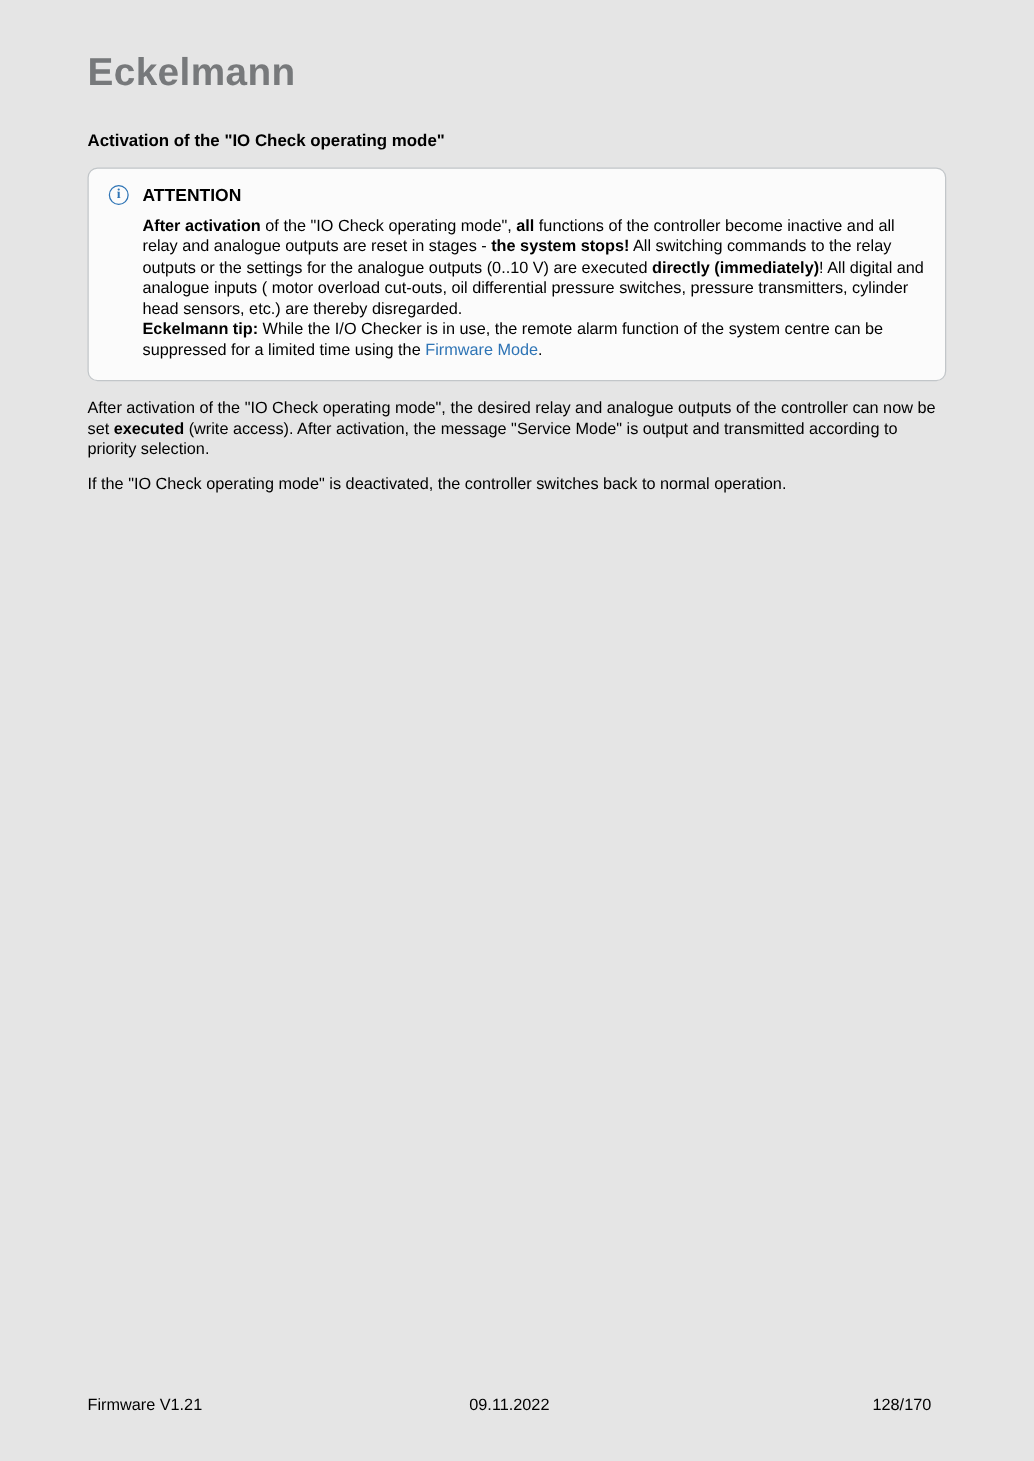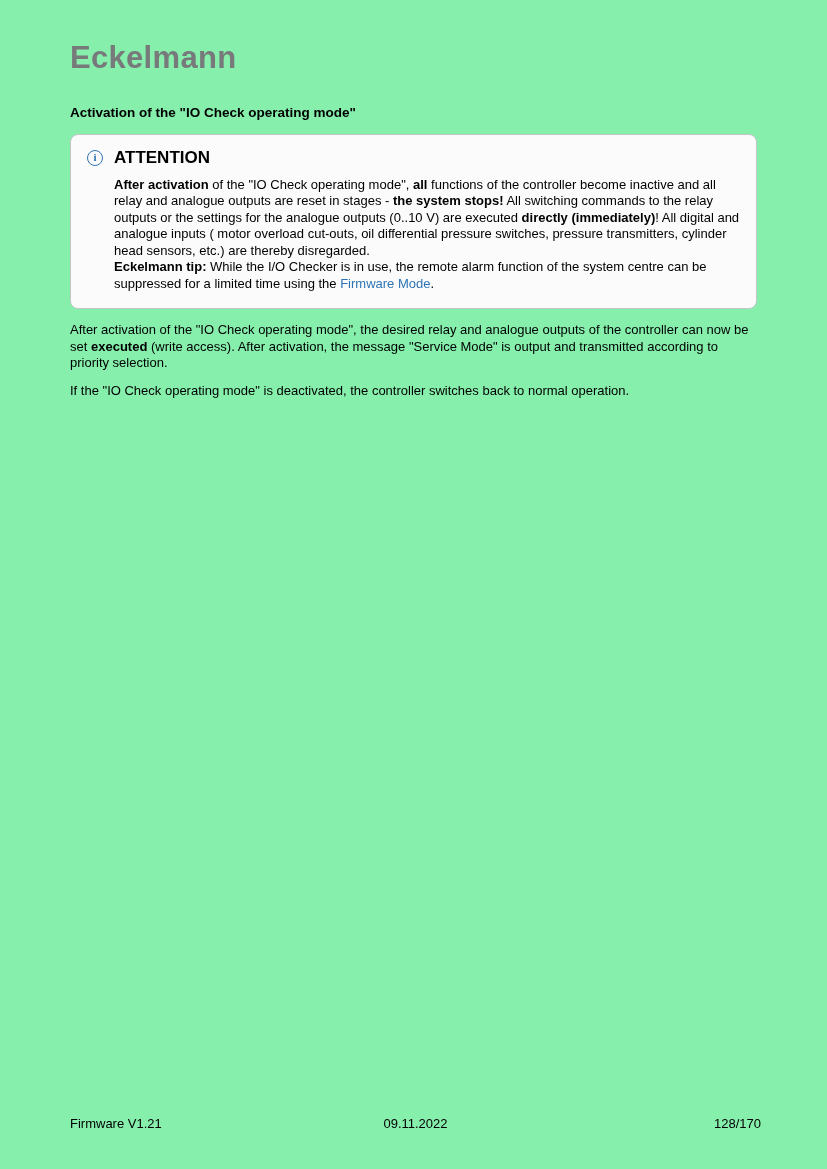--- a/index.html
+++ b/index.html
@@ -2,21 +2,21 @@
 <html><head>
 <meta charset="utf-8">
 <style>
   * { margin: 0; padding: 0; box-sizing: border-box; }
   html, body { background: #ffffff; }
   .page {
     position: relative;
     width: 827px;
     height: 1169px;
     margin: 0 auto;
-    background: #86efac;
+    background: #e5e5e5;
     font-family: "Liberation Sans", sans-serif;
     color: #111111;
     padding: 42px 70px 0 70px;
     overflow: hidden;
   }
   .logo {
     font-size: 31px;
     font-weight: bold;
     color: #77797b;
     letter-spacing: 0.3px;
@@ -49,21 +49,21 @@
     color: #2e74b5;
     display: flex;
     align-items: center;
     justify-content: center;
     font-size: 11px;
     font-weight: bold;
     font-family: "Liberation Serif", serif;
     line-height: 1;
   }
   .attn-title {
-    font-size: 17px;
+    font-size: 14px;
     font-weight: bold;
     color: #000000;
   }
   .attn-body {
     margin-left: 27px;
     margin-top: 9px;
     font-size: 13px;
     line-height: 16.5px;
     color: #000000;
   }
@@ -73,21 +73,21 @@
   .body-par {
     font-size: 13px;
     line-height: 16.5px;
     color: #000000;
     margin-top: 13px;
   }
   .body-par + .body-par { margin-top: 11px; }
   .footer {
     position: absolute;
     left: 70px;
-    right: 66px;
+    right: 82px;
     bottom: 38px;
     display: grid;
     grid-template-columns: 1fr auto 1fr;
     font-size: 13px;
     color: #000000;
   }
   .footer .f-right { text-align: right; }
   .footer .f-left { text-align: left; }
 </style>
 </head>

